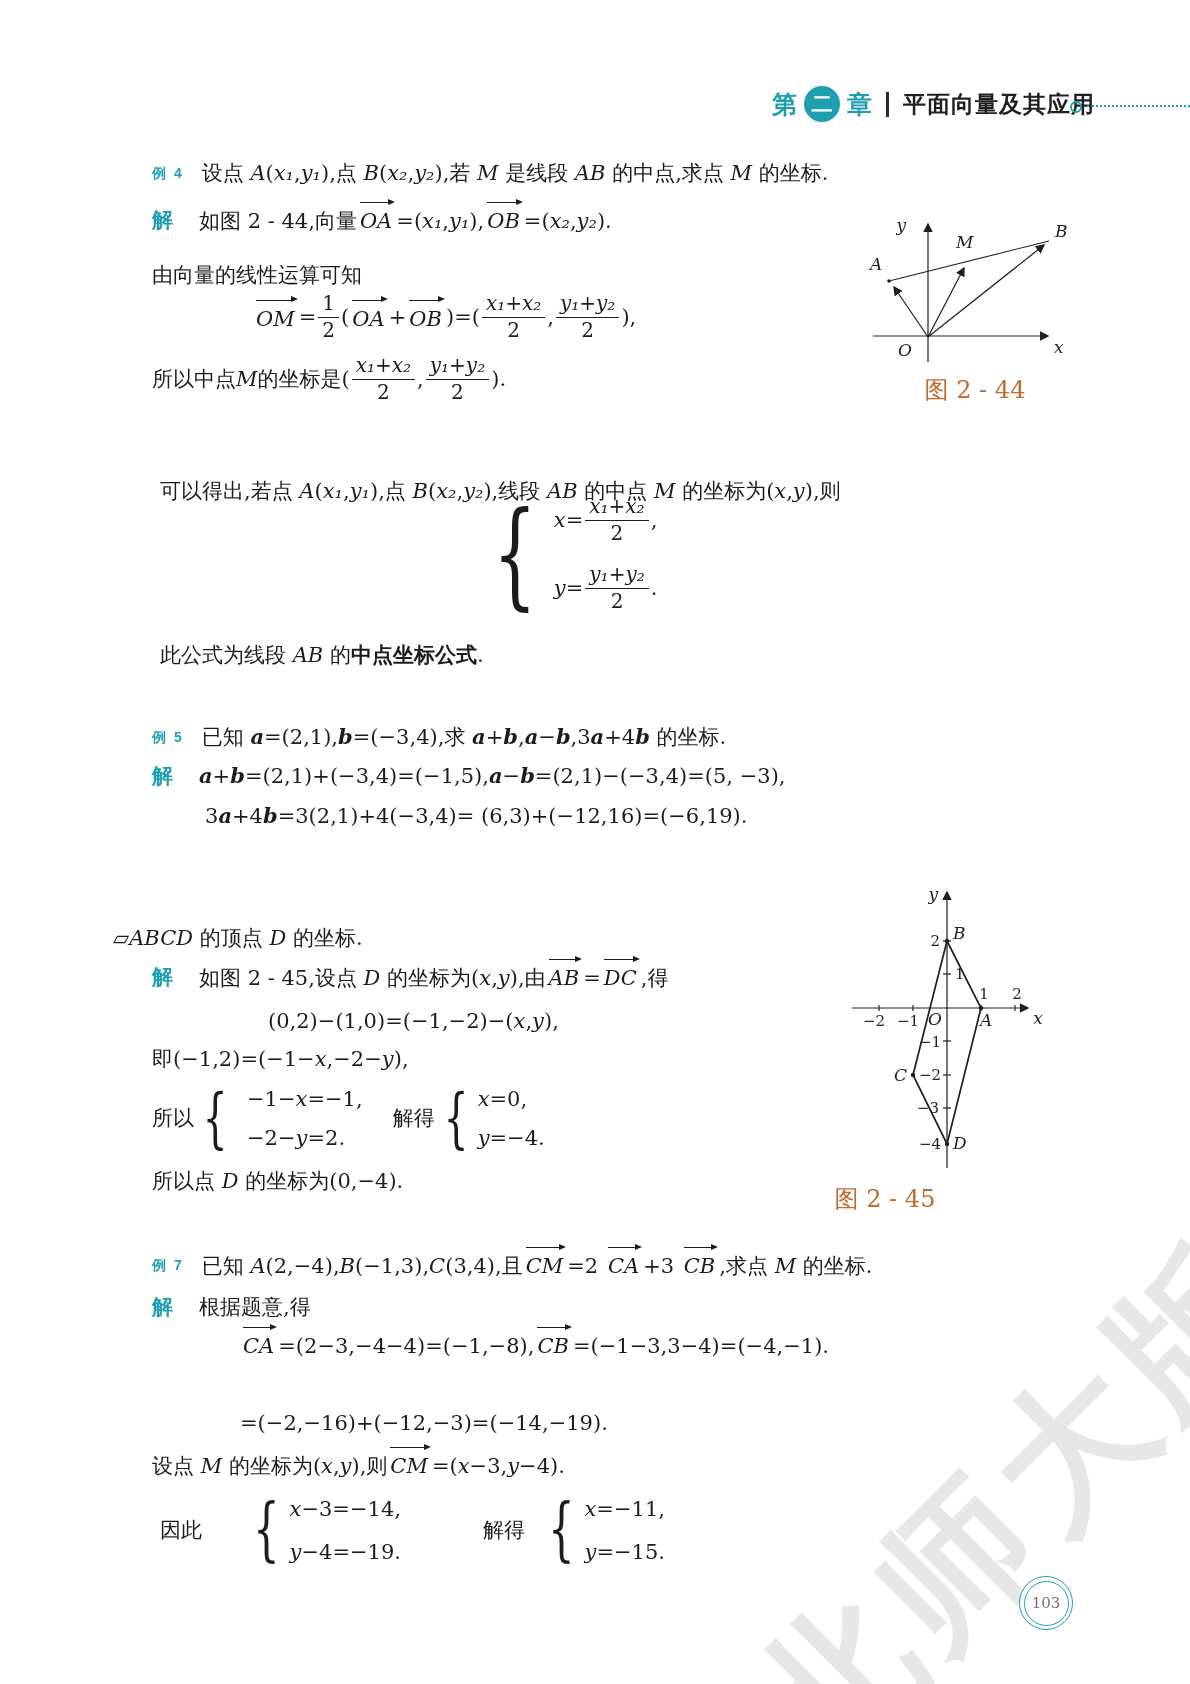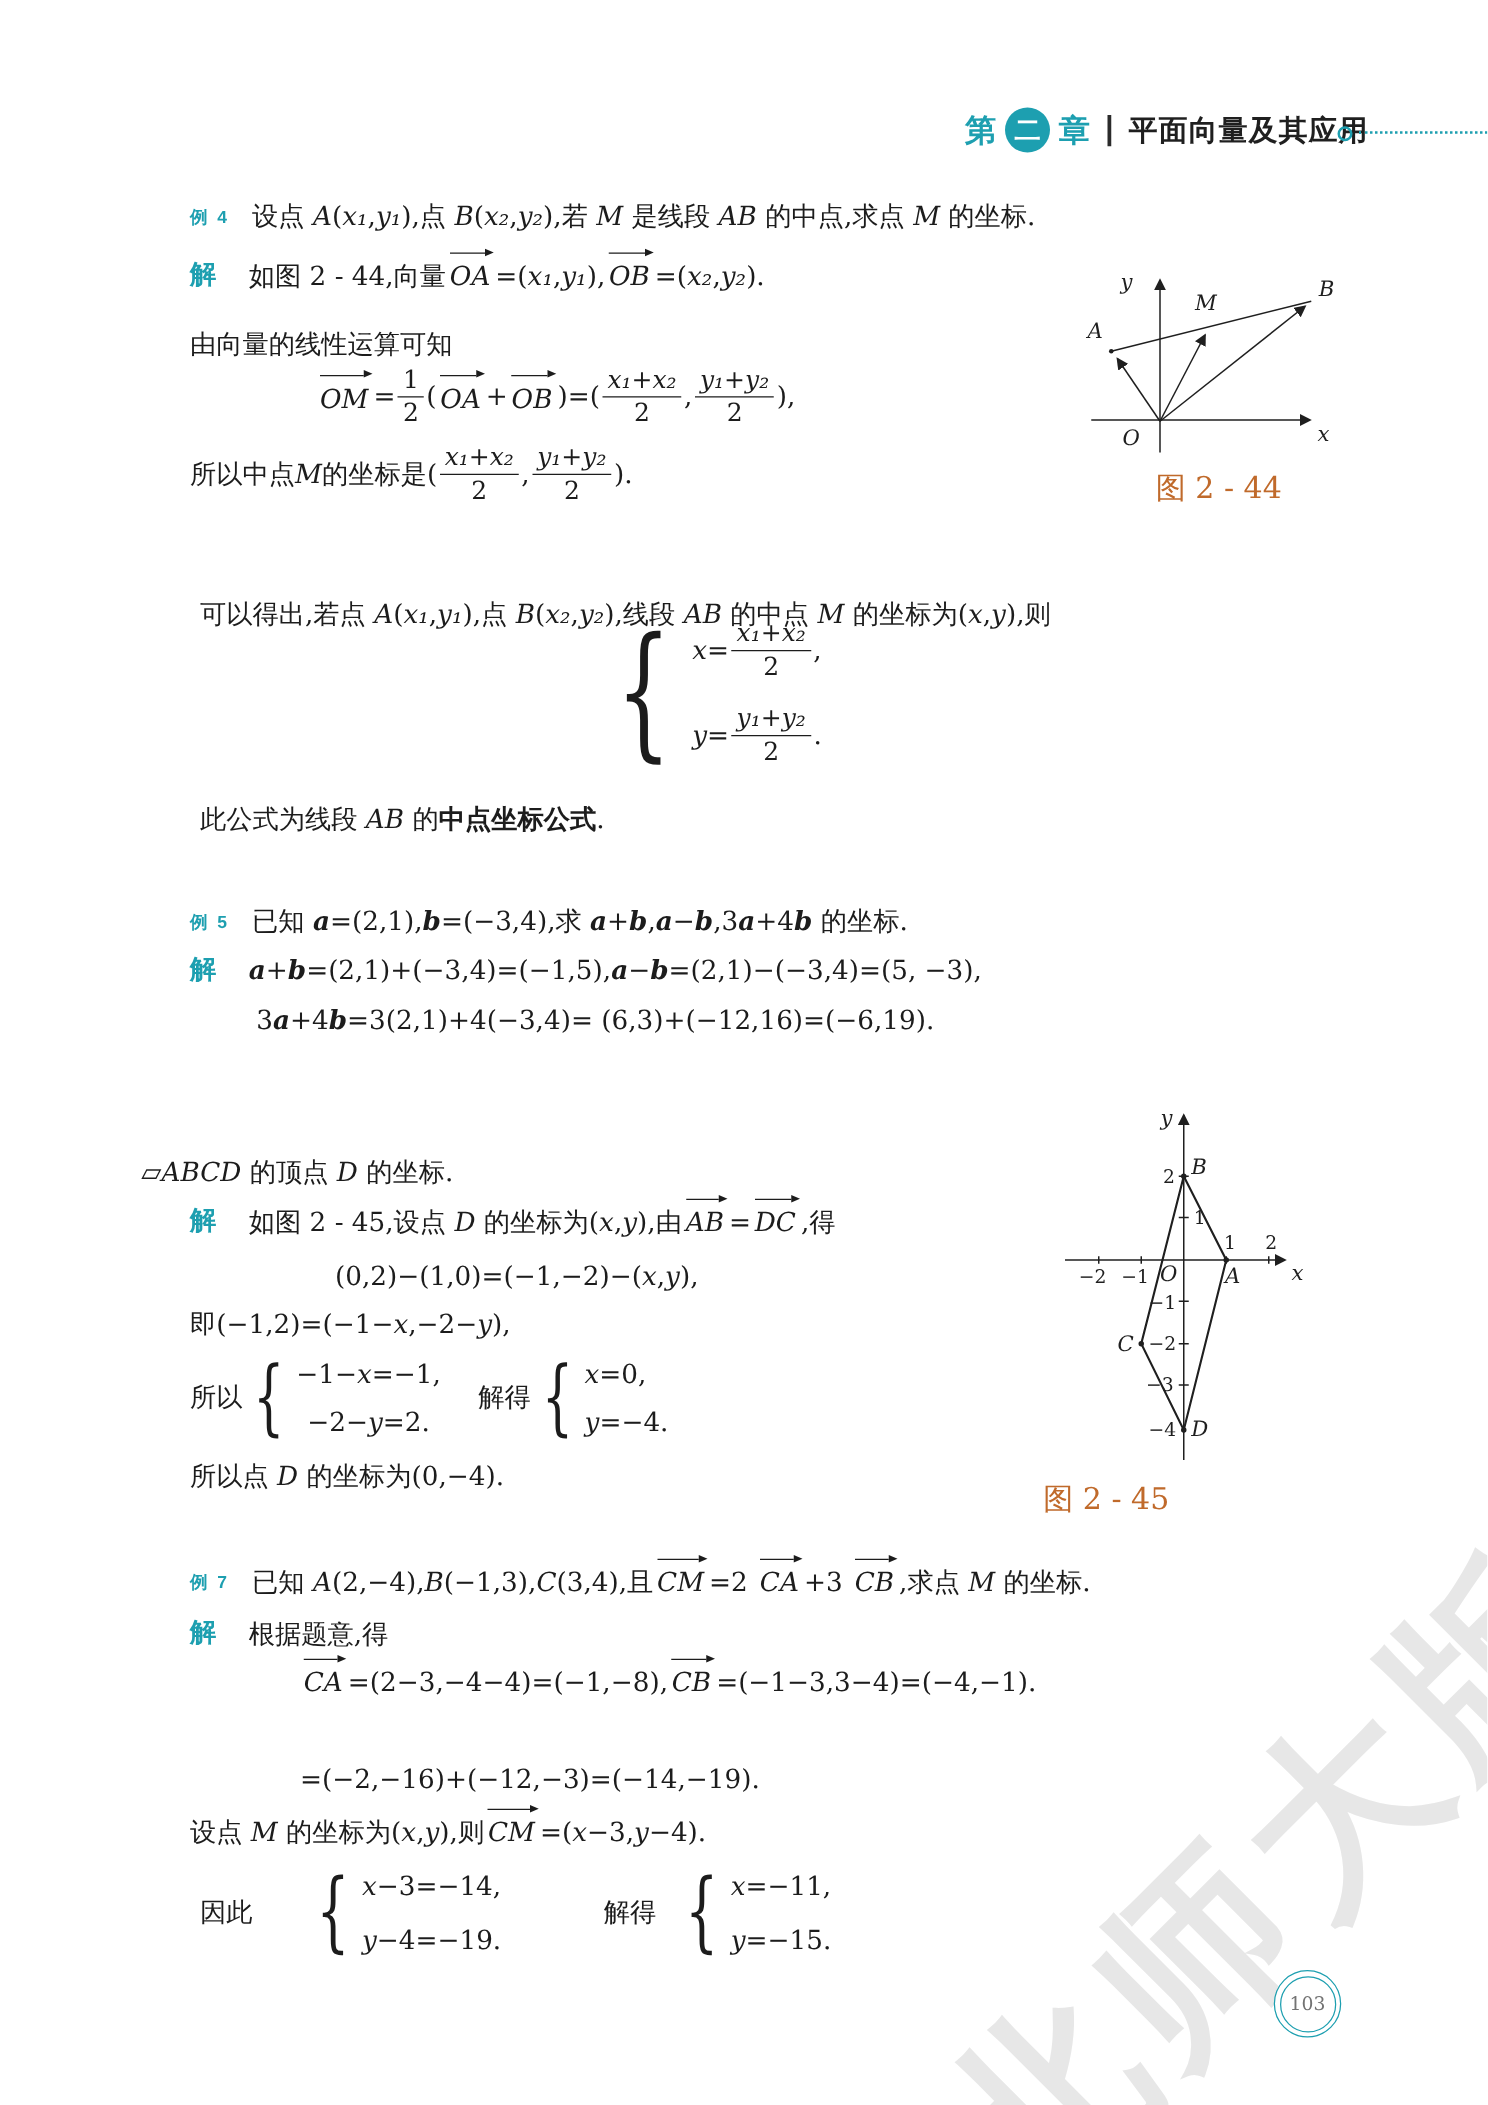--- a/index.html
+++ b/index.html
@@ -174,21 +174,21 @@
       <span class="solve">解</span>
       <span>如图 2 - 45,设点 <i>D</i> 的坐标为(<i>x</i>,<i>y</i>),由<span class="vec"><i>A</i><i>B</i></span>=<span class="vec"><i>D</i><i>C</i></span>,得</span>
     </div>
     <div class="line" style="left:268px;top:1006px;text-align:center;">(0,2)−(1,0)=(−1,−2)−(<i>x</i>,<i>y</i>),</div>
     <div class="line" style="left:152px;top:1044px;">即(−1,2)=(−1−<i>x</i>,−2−<i>y</i>),</div>
 
     <div class="line flexline" style="left:152px;top:1082px;height:72px;">
       <span>所以</span>
       <span class="cases">
         <span class="brace" style="font-size:66px;">{</span>
-        <span class="crows" style="gap:9px;margin-left:1px;align-items:center;">
+        <span class="crows" style="gap:9px;margin-left:11px;">
           <span>−1−<i>x</i>=−1,</span>
           <span>−2−<i>y</i>=2.</span>
         </span>
       </span>
       <span style="margin-left:30px;">解得</span>
       <span class="cases">
         <span class="brace" style="font-size:66px;">{</span>
         <span class="crows" style="gap:9px;margin-left:1px;">
           <span><i>x</i>=0,</span>
           <span><i>y</i>=−4.</span>

